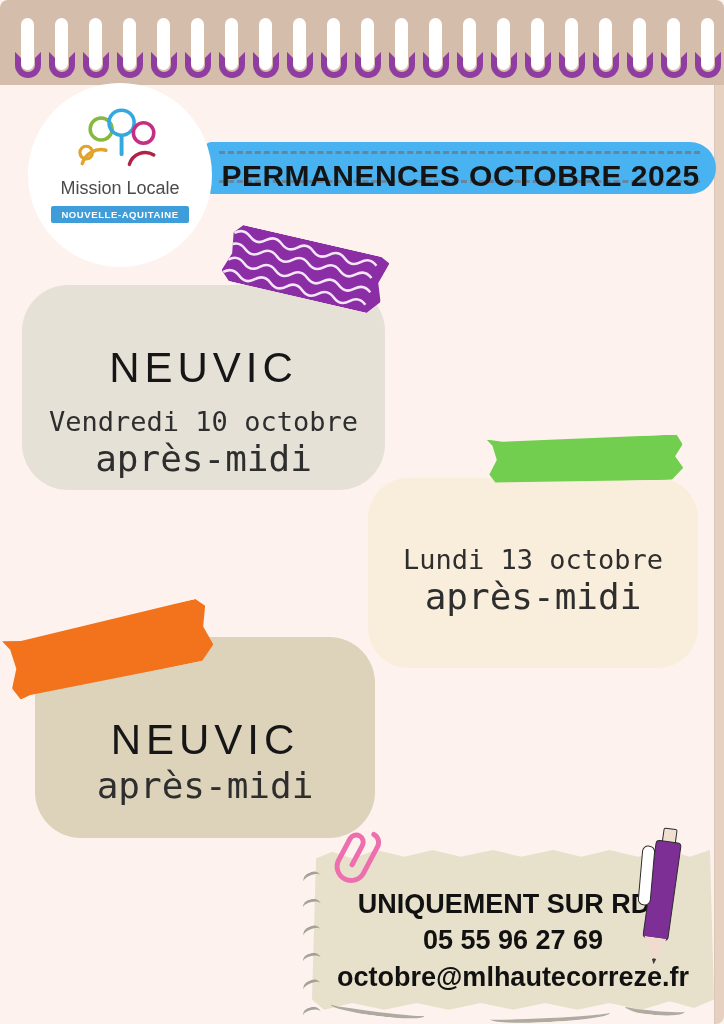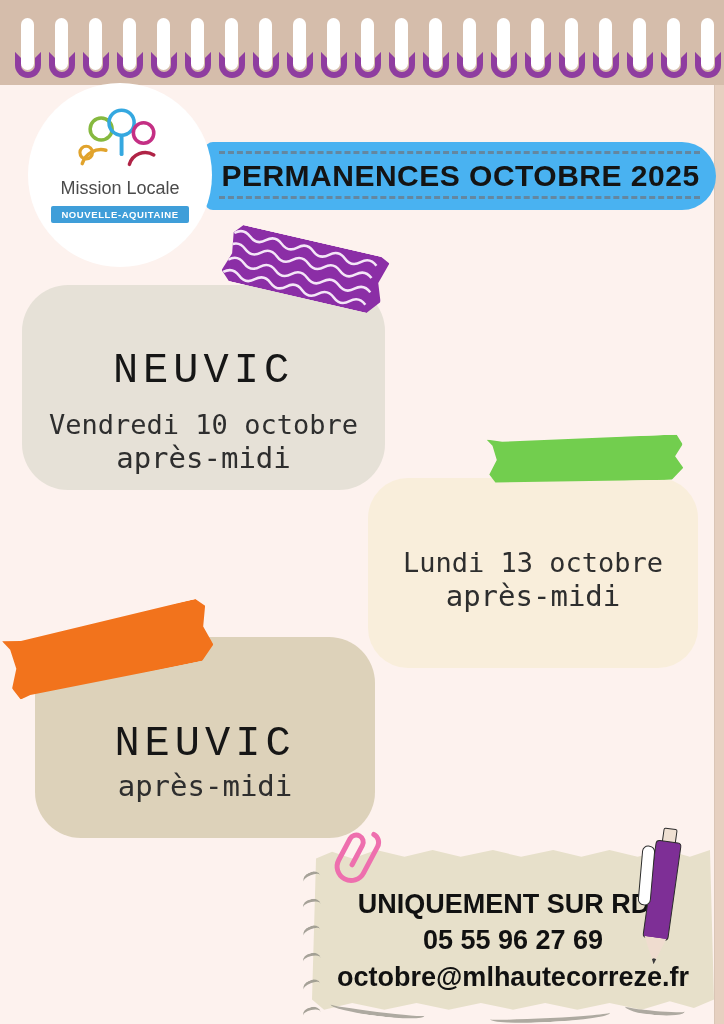--- a/index.html
+++ b/index.html
@@ -1,18 +1,18 @@
 <!DOCTYPE html>
 <html><head>
 <meta charset="utf-8">
 <style>
   html,body{margin:0;padding:0;}
   body{width:724px;height:1024px;overflow:hidden;background:#fdf2ee;
        font-family:"Liberation Sans",sans-serif;}
-  .poster{position:relative;width:724px;height:1024px;background:#fdf2ee;overflow:hidden;}
+  .poster{position:relative;width:724px;height:1024px;background:#fdf2ee;overflow:hidden;border-radius:8px;}
 
   
   .top-band{position:absolute;left:0;top:0;width:724px;height:85px;background:#d5bdab;}
   .spiral{position:absolute;top:0;width:26px;height:82px;}
   .spiral::after{content:"";position:absolute;left:0;top:52px;width:14px;height:14px;
       border:6px solid #8f3da0;border-top-color:transparent;border-radius:0 0 14px 14px;}
   .spiral::before{content:"";position:absolute;left:6px;top:18px;width:13px;height:52px;
       background:#ffffff;border-radius:7px;z-index:2;}
 
   
@@ -21,35 +21,35 @@
 
   
   .logo-circle{position:absolute;left:28px;top:83px;width:184px;height:184px;border-radius:50%;
       background:#ffffff;display:flex;flex-direction:column;align-items:center;
       justify-content:flex-start;padding-top:24px;box-sizing:border-box;z-index:3;}
   .logo-text{font-size:18px;color:#4b4b4b;line-height:1.25;text-align:center;}
   .logo-badge{margin-top:6px;background:#3f9ed9;color:#ffffff;font-size:9.5px;font-weight:bold;
       letter-spacing:.6px;padding:3px 10px;border-radius:2px;}
 
   
-  .banner{position:absolute;left:205px;top:142px;width:511px;height:68px;background:#49b2f1;
+  .banner{position:absolute;left:205px;top:142px;width:511px;height:52px;background:#49b2f1;
       border-radius:8px 34px 34px 8px;}
   .stitch{position:absolute;left:14px;right:16px;height:0;
       border-top:3px dashed rgba(122,101,92,.55);}
   .stitch.top{top:9px;}  .stitch.bottom{bottom:11px;}
   .banner-title{position:absolute;left:0;right:0;top:17px;text-align:center;
       font-size:30px;font-weight:bold;color:#141414;letter-spacing:.5px;}
   .subtitle{position:absolute;right:8px;top:221px;font-size:28px;font-weight:bold;color:#111;}
 
   
   .card{position:absolute;display:flex;flex-direction:column;align-items:center;
       justify-content:center;text-align:center;box-sizing:border-box;}
-  .city{font-family:Liberation Mono, monospace;font-size:42px;letter-spacing:5px;color:#161616;margin-top:47px;}
+  .city{font-family:Liberation Sans, sans-serif;font-size:42px;letter-spacing:5px;color:#161616;margin-top:47px;}
   .date-line{font-family:"DejaVu Sans Mono",monospace;font-size:27px;color:#2e2e2e;margin-top:14px;}
-  .time-line{font-family:"DejaVu Sans Mono",monospace;font-size:29px;color:#2e2e2e;margin-top:1px;}
+  .time-line{font-family:"DejaVu Sans Mono",monospace;font-size:36px;color:#2e2e2e;margin-top:1px;}
   .card-1{left:22px;top:285px;width:363px;height:205px;border-radius:46px;background:#e6e1d7;}
   .card-2{left:368px;top:478px;width:330px;height:190px;border-radius:40px;background:#f9eedb;}
   .card-3{left:35px;top:637px;width:340px;height:201px;border-radius:46px;background:#ddd2ba;}
 
   
   .tape{position:absolute;z-index:4;}
   .tape-purple{left:224px;top:240px;width:162px;height:58px;background:#8b2ea6;
       transform:rotate(13deg);
       clip-path:polygon(2% 16%,7% 0%,94% 0%,100% 8%,96% 45%,100% 76%,93% 100%,6% 100%,0% 84%,4% 52%);}
   .tape-green{left:487px;top:437px;width:196px;height:45px;background:#72ce4e;

